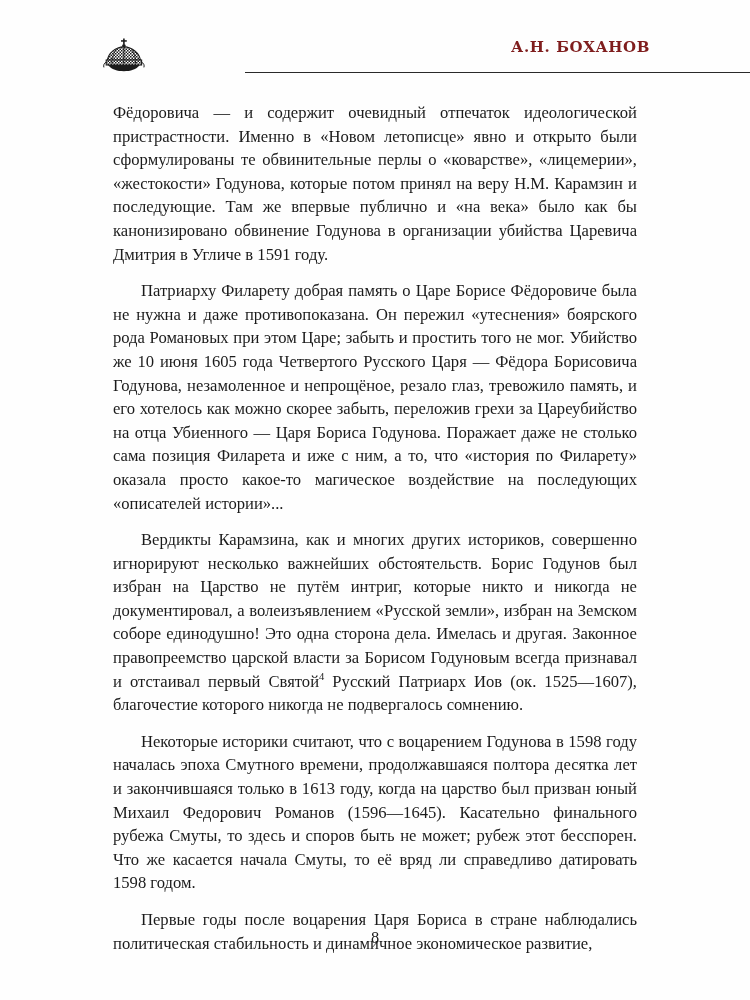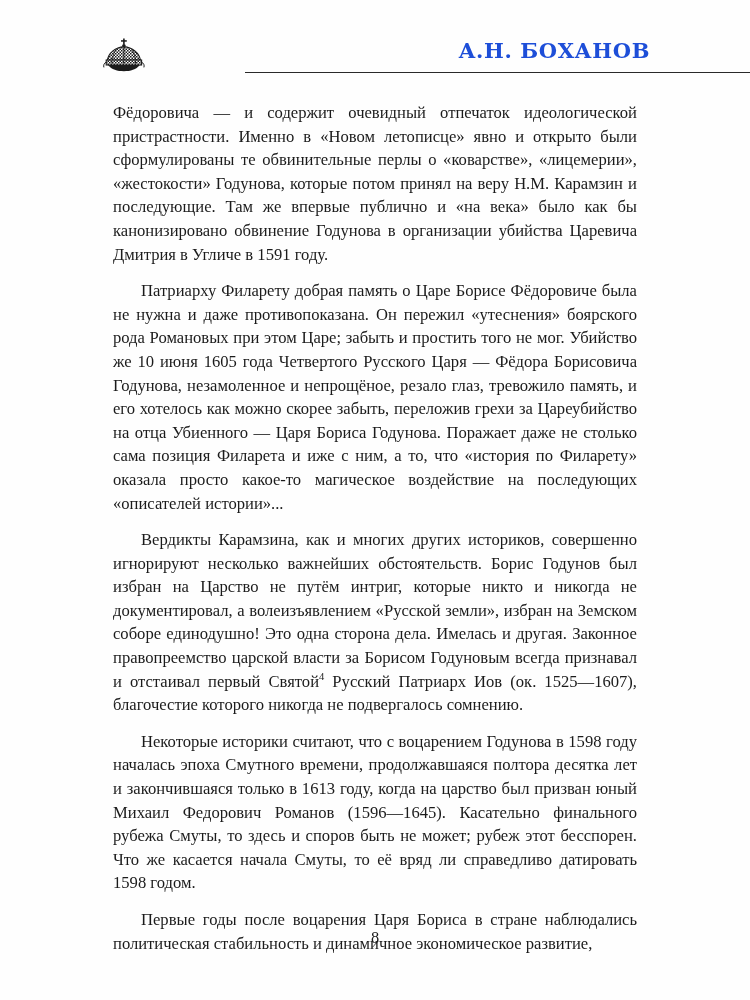--- a/index.html
+++ b/index.html
@@ -40,24 +40,24 @@
     height: 34px;
     line-height: 34px;
   }
   .crown-icon svg { display: block; }
 
   .author-name {
     position: absolute;
     right: 0px;
     top: 0px;
     font-family: "DejaVu Serif", "Liberation Serif", serif;
-    font-size: 21px;
+    font-size: 15px;
     font-weight: 700;
     letter-spacing: 0.6px;
-    color: #1d4ed8;
+    color: #7f1d1d;
     font-variant: small-caps;
     text-transform: none;
     white-space: nowrap;
   }
 
   .head-rule {
     position: absolute;
     left: 145px;
     top: 34px;
     width: 505px;

